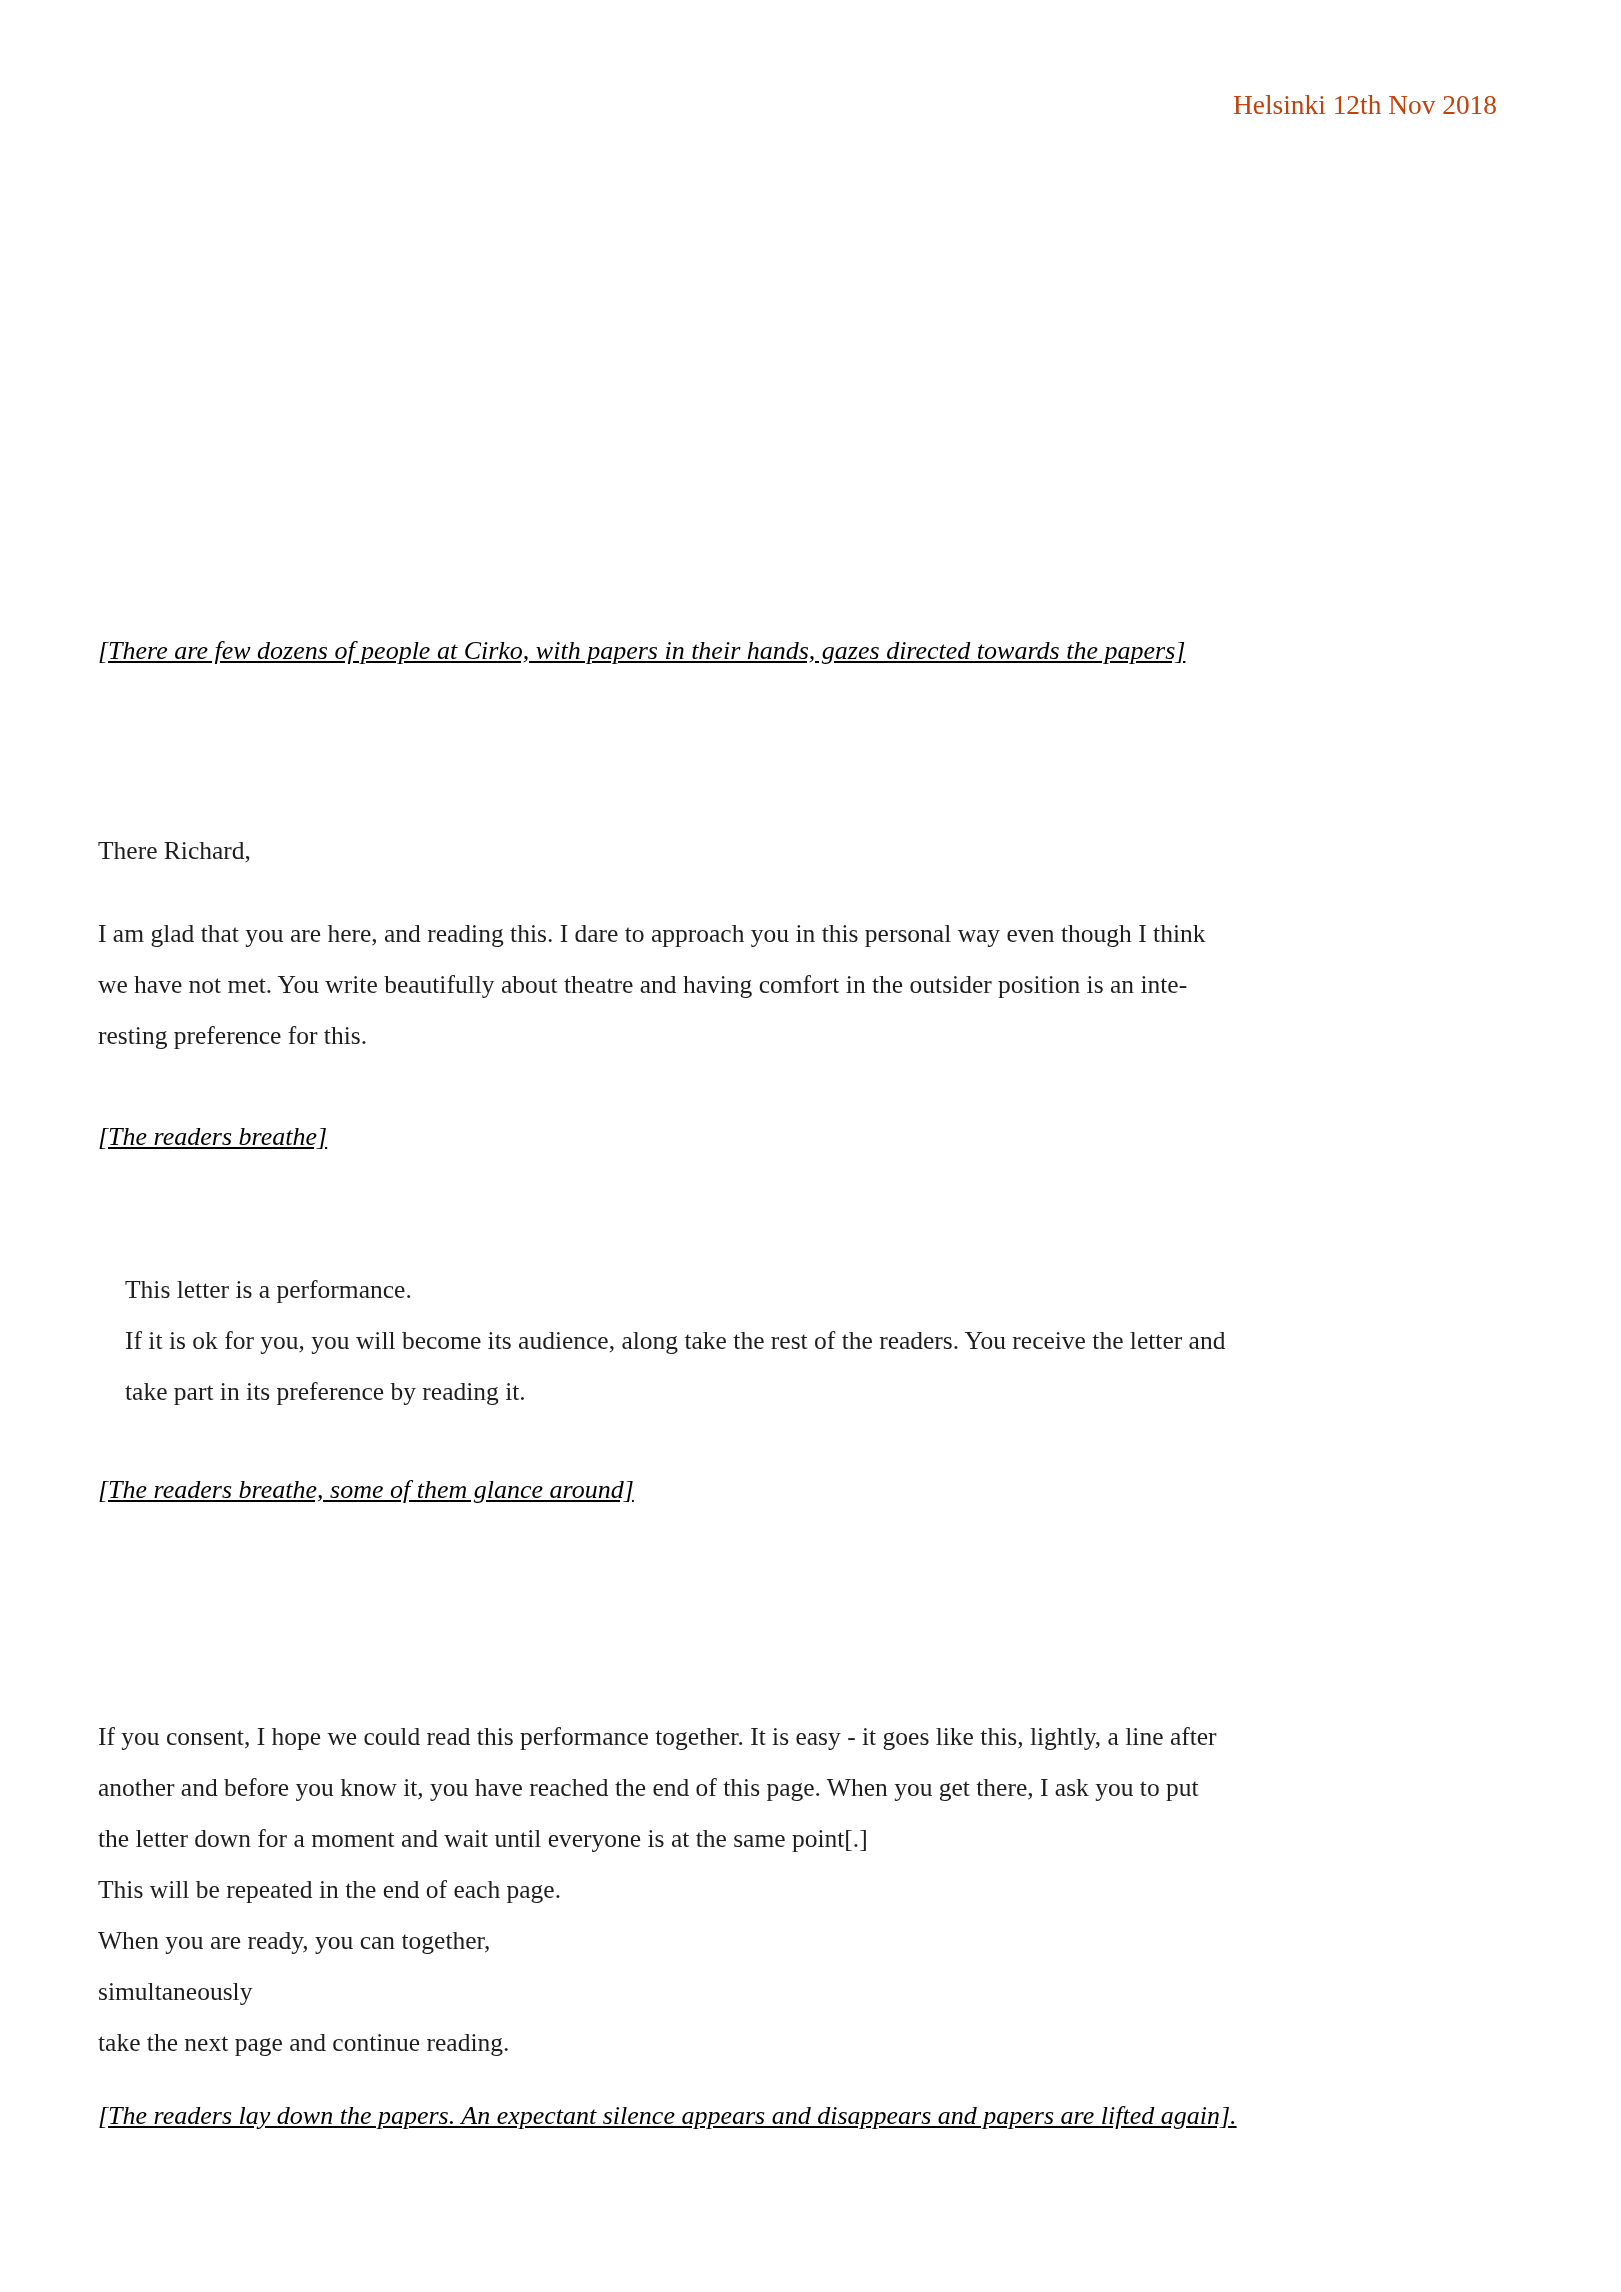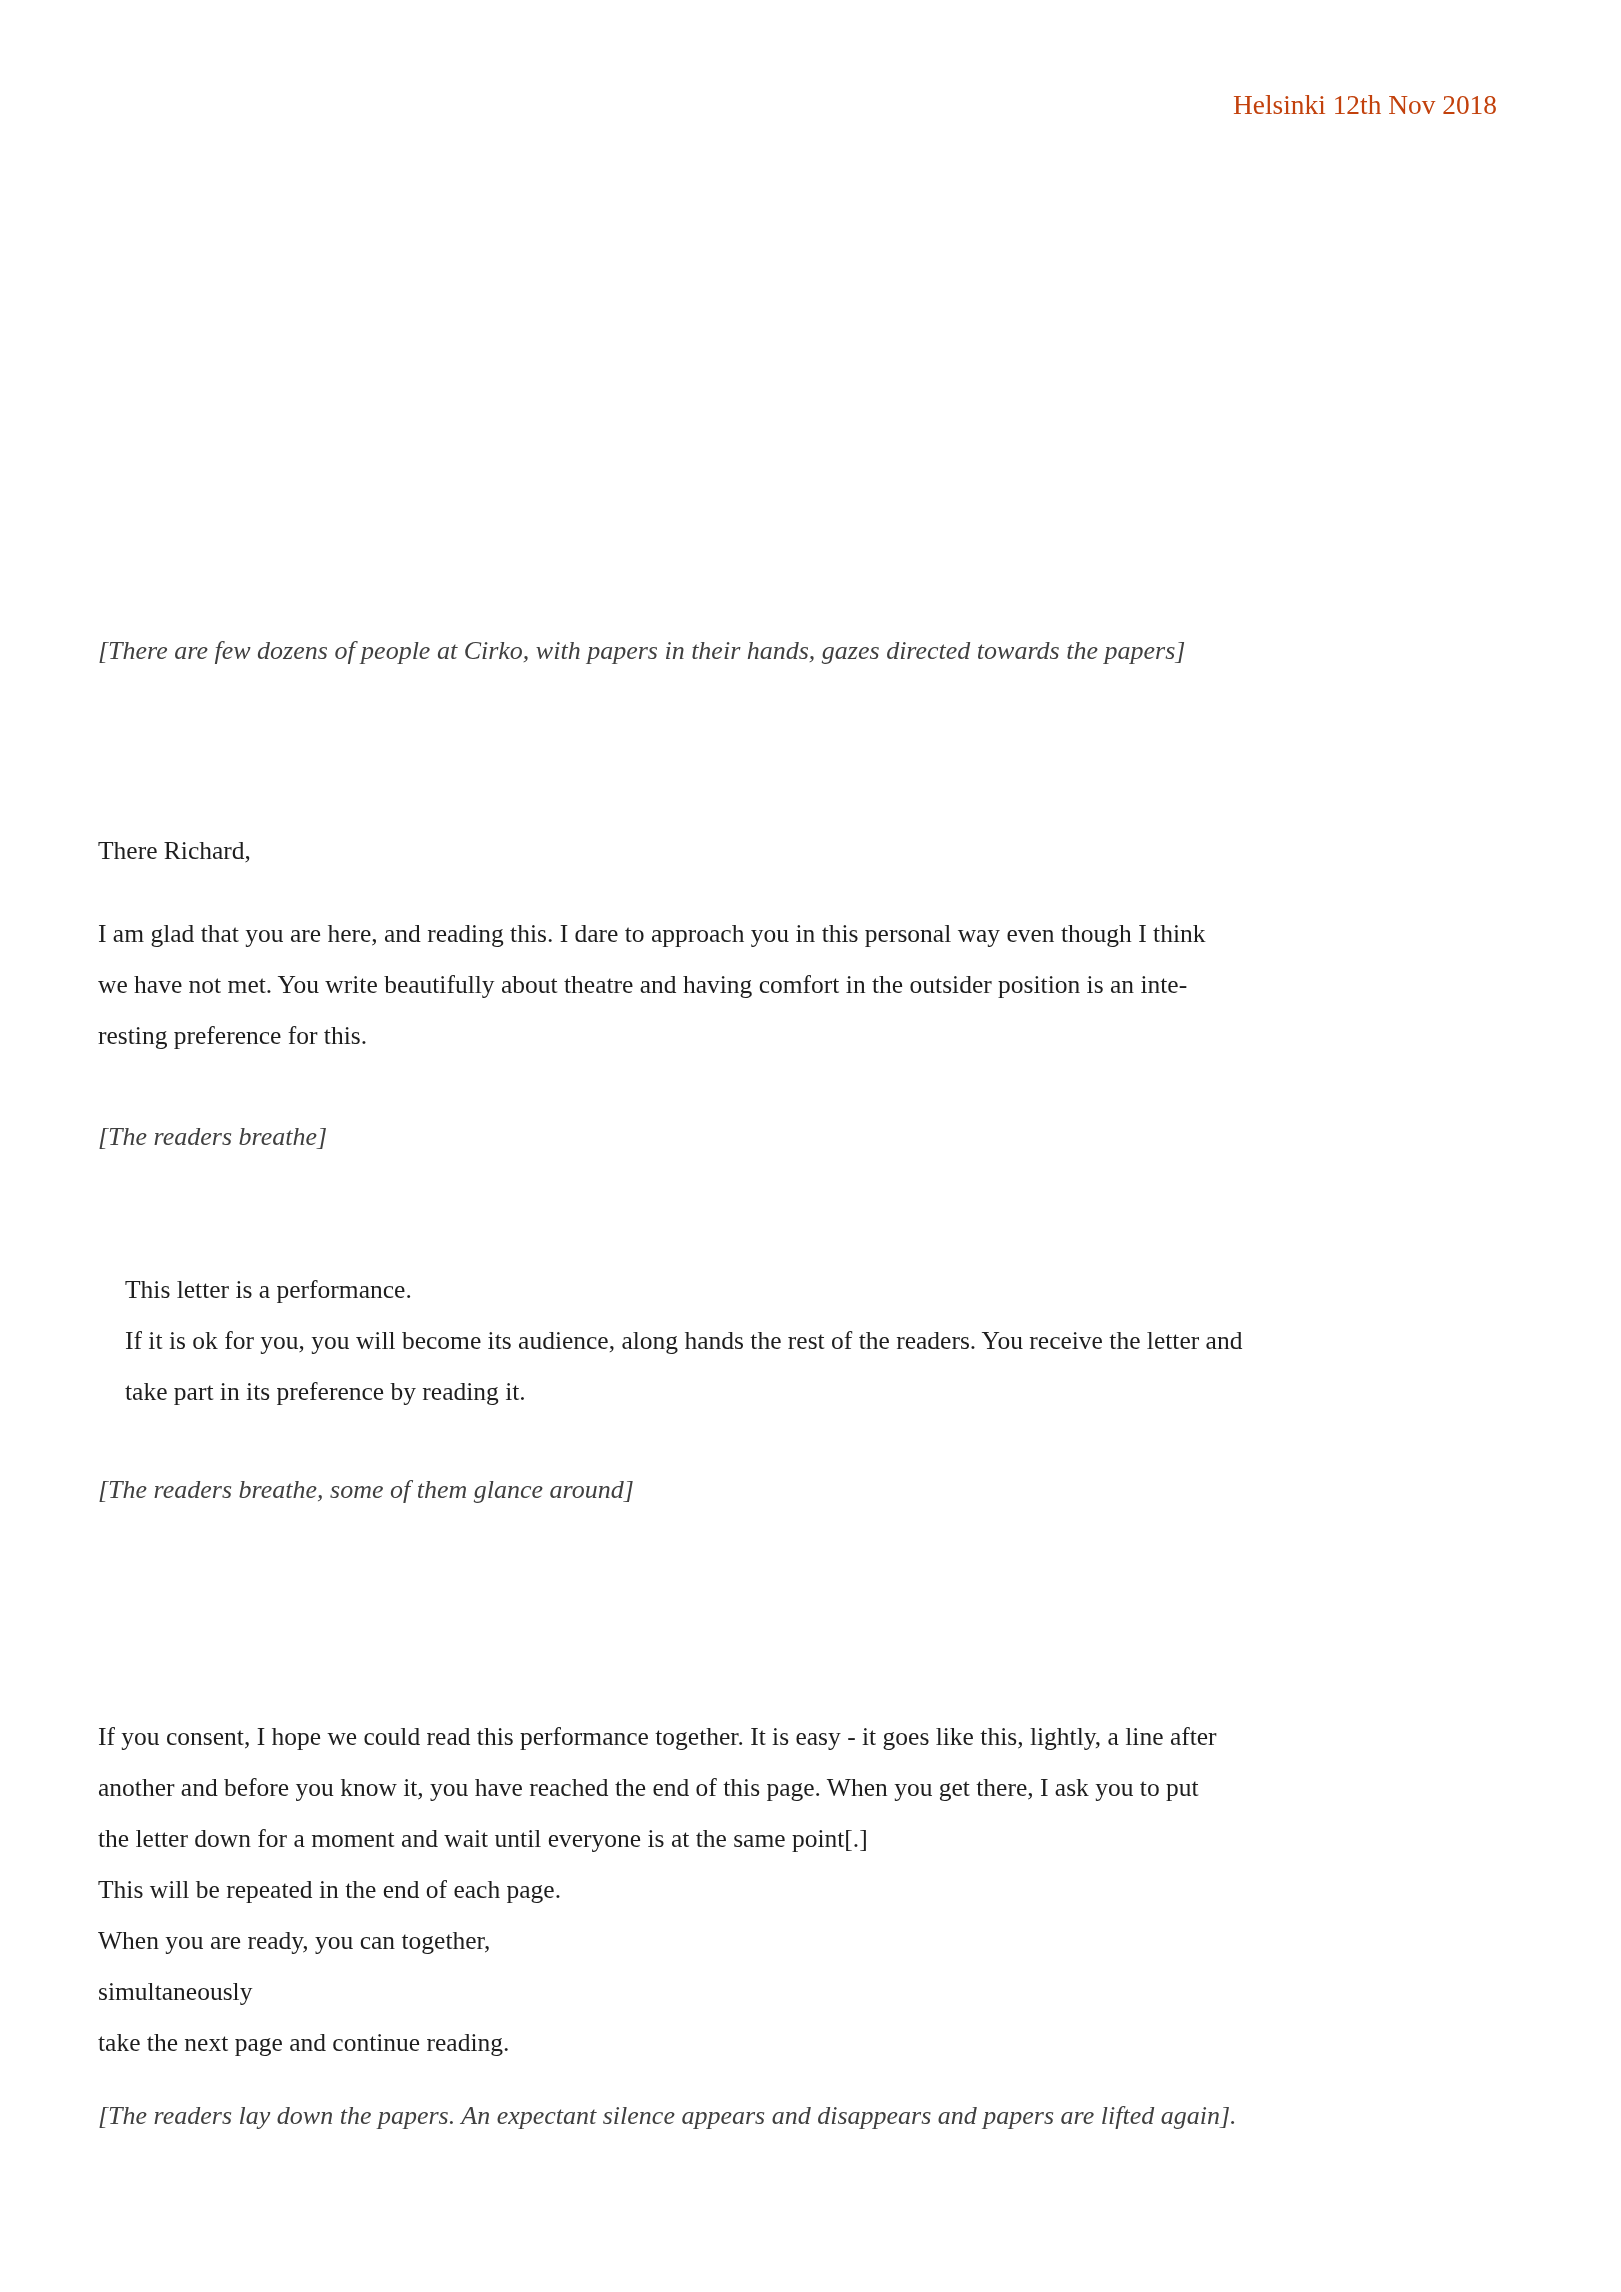--- a/index.html
+++ b/index.html
@@ -38,21 +38,22 @@
   }
   .line {
     font-size: 25.5px;
     line-height: 51px;
     white-space: nowrap;
     text-align: left;
   }
   .block.stage .line {
     font-style: italic;
     font-size: 26px;
-    color: #404040;
+    color: #000000;
+    text-decoration: underline;
   }
 </style>
 </head>
 <body>
 
 <div class="page">
   <div class="date">Helsinki 12th Nov 2018</div>
   <div class="body-area" id="blocks">
       <div class="block stage" style="top: 625px;">
         <div class="line"><span>[There are few dozens of people at Cirko, with papers in their hands, gazes directed towards the papers]</span></div>
@@ -63,21 +64,21 @@
       <div class="block text" style="top: 908px;">
         <div class="line"><span>I am glad that you are here, and reading this. I dare to approach you in this personal way even though I think</span></div>
         <div class="line"><span>we have not met. You write beautifully about theatre and having comfort in the outsider position is an inte-</span></div>
         <div class="line"><span>resting preference for this.</span></div>
       </div>
       <div class="block stage" style="top: 1111px;">
         <div class="line"><span>[The readers breathe]</span></div>
       </div>
       <div class="block text" style="top: 1264px; margin-left: 27px;">
         <div class="line"><span>This letter is a performance.</span></div>
-        <div class="line"><span>If it is ok for you, you will become its audience, along hands the rest of the readers. You receive the letter and</span></div>
+        <div class="line"><span>If it is ok for you, you will become its audience, along take the rest of the readers. You receive the letter and</span></div>
         <div class="line"><span>take part in its preference by reading it.</span></div>
       </div>
       <div class="block stage" style="top: 1464px;">
         <div class="line"><span>[The readers breathe, some of them glance around]</span></div>
       </div>
       <div class="block text" style="top: 1711px;">
         <div class="line"><span>If you consent, I hope we could read this performance together. It is easy - it goes like this, lightly, a line after</span></div>
         <div class="line"><span>another and before you know it, you have reached the end of this page. When you get there, I ask you to put</span></div>
         <div class="line"><span>the letter down for a moment and wait until everyone is at the same point[.]</span></div>
         <div class="line"><span>This will be repeated in the end of each page.</span></div>

